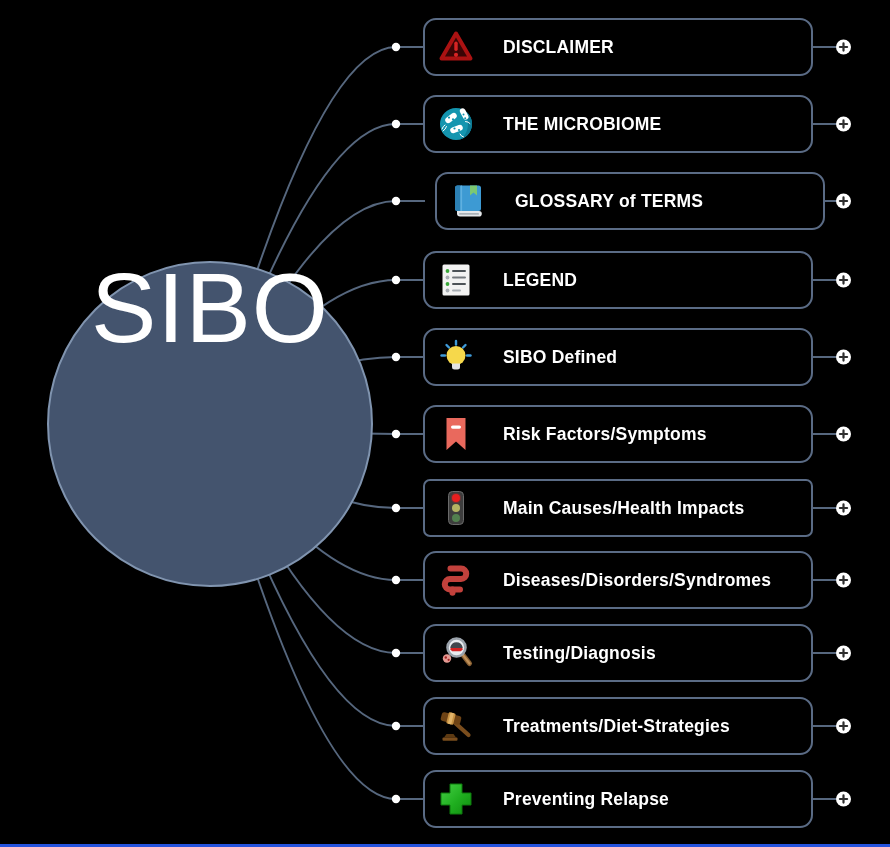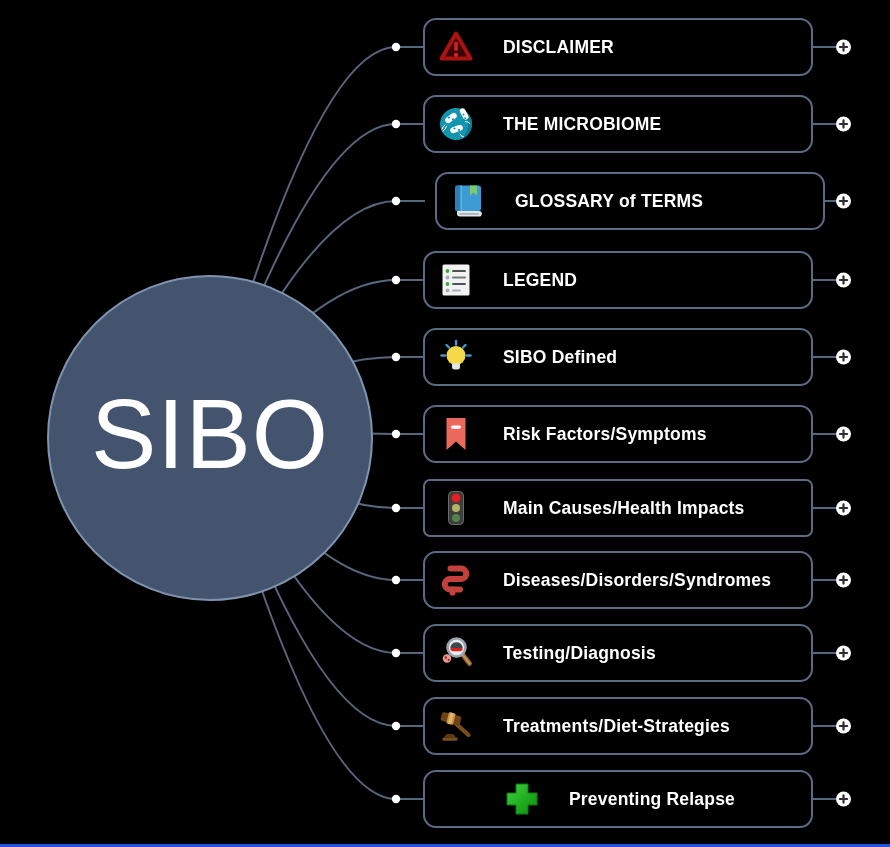--- a/index.html
+++ b/index.html
@@ -9,23 +9,23 @@
     font-family:"Liberation Sans",sans-serif;
   }
   #links{position:absolute;top:0;left:0;z-index:0;}
   .branch{fill:none;stroke:#56677e;stroke-width:2;}
   .rline{stroke:#56677e;stroke-width:2;}
   .dot{fill:#ffffff;}
   .plus-circle{fill:#ffffff;}
   .plus-glyph{stroke:#2e2e2e;stroke-width:2.2;stroke-linecap:round;fill:none;}
 
   .center-node{
-    position:absolute;left:47px;top:275px;width:326px;height:326px;
+    position:absolute;left:47px;top:261px;width:326px;height:326px;
     border-radius:50%;background:#44546e;border:2px solid #8094af;
-    box-sizing:border-box;display:flex;align-items:center;justify-content:center;
+    box-sizing:border-box;display:flex;align-items:flex-start;justify-content:center;
     z-index:1;
   }
   .center-label{
     color:#ffffff;font-size:98px;font-weight:300;letter-spacing:1px;
     font-family:"Liberation Sans",sans-serif;line-height:1;
     transform:translateY(-4px);
   }
 
   #nodes-layer{position:absolute;top:0;left:0;width:100%;height:100%;z-index:1;pointer-events:none;}
   .node{
@@ -261,21 +261,21 @@
             <rect x="3" y="6" width="20" height="9" rx="2.5" fill="#6e4315"></rect>
             <rect x="9.5" y="4.8" width="7" height="11.4" rx="1" fill="#c79243"></rect>
             <rect x="11.2" y="4.8" width="3.4" height="11.4" fill="#e2b469"></rect>
           </g>
           <path d="M6 29.5 l2.5 -3.5 h7 l2.5 3.5 Z" fill="#5d3a12"></path>
           <rect x="4.5" y="29.5" width="15" height="3.2" rx="1" fill="#7a4d1d"></rect>
         </svg>
       </span>
     <span class="node-label">Treatments/Diet-Strategies</span>
   </div>
-    <div class="node" style="left: 423px; top: 770px; justify-content: center;">
+    <div class="node" style="left: 423px; top: 770px;">
     <span class="icon-wrap">
         <svg viewBox="0 0 36 36" width="36" height="36">
           <defs>
             <linearGradient id="gcross" x1="0" y1="0" x2="1" y2="1">
               <stop offset="0" stop-color="#45cf45"></stop>
               <stop offset="0.55" stop-color="#1fae1f"></stop>
               <stop offset="1" stop-color="#0f8c0f"></stop>
             </linearGradient>
           </defs>
           <path d="M12 3 h12 v9 h9 v12 h-9 v9 h-12 v-9 h-9 v-12 h9 Z" fill="url(#gcross)" stroke="#0c7a0c" stroke-width="1" stroke-linejoin="round"></path>

